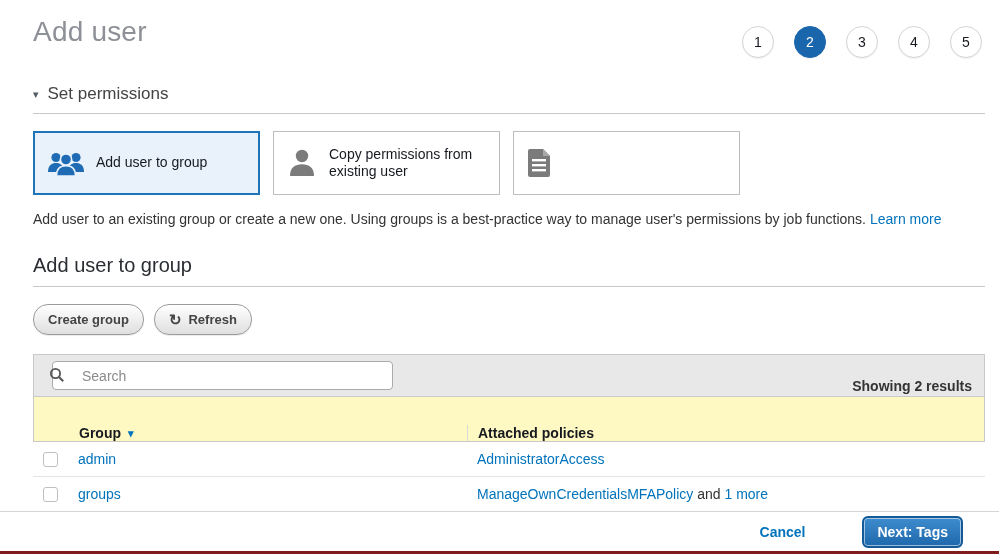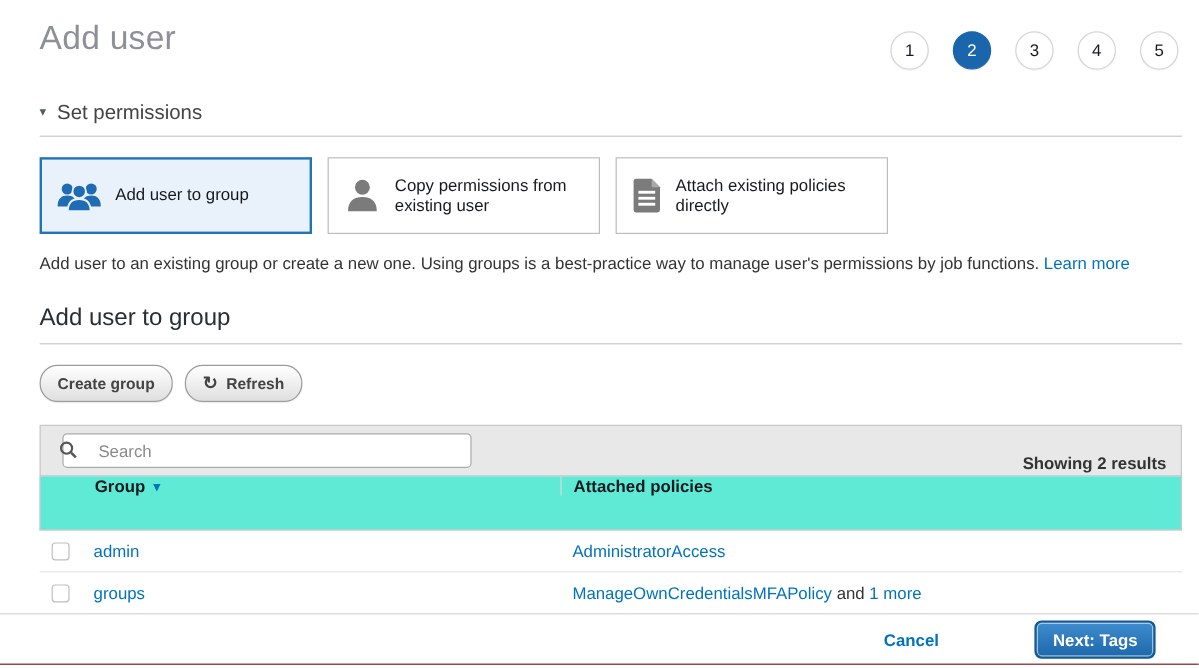--- a/index.html
+++ b/index.html
@@ -63,46 +63,46 @@
   .search-box input {
     width:100%; height:29px; border:1px solid #aaa; border-radius:4px; background:#fff;
     padding:0 8px 0 29px; font-size:14px; color:#333; outline:none;
     font-family:"Liberation Sans", sans-serif;
   }
   .search-box input::placeholder { color:#8a8a8a; }
   .search-ic { position:absolute; left:7px; top:6px; }
   .results { font-weight:700; font-size:14px; color:#333;margin-top:20px; }
 
   .tbl-header {
-    display:flex; align-items:flex-start; height:45px; background:#5eead4;
+    display:flex; align-items:flex-end; height:45px; background:#fef9c3;
     border-left:1px solid #c9c9c9; border-right:1px solid #c9c9c9; border-bottom:1px solid #c9c9c9;
     font-weight:700; font-size:14px; color:#16191f;
   }
   .col-check { width:34px; display:flex; align-items:center; justify-content:center; }
   .tbl-header .col-check { border-right:1px solid #d9d9d9; }
   .col-group { width:400px; padding-left:11px; display:flex; align-items:center; gap:7px; }
   .col-policies { flex:1; padding-left:10px; display:flex; align-items:center; }
   .tbl-header .col-policies { border-left:1px solid #d9d9d9; margin-left:-1px; }
   .sort-tri { font-size:11px; color:#0073bb; }
 
   .row { display:flex; align-items:center; height:35px; border-bottom:1px solid #e4e4e4; font-size:14px; }
   .checkbox {
     width:15px; height:15px; border:1px solid #bfbfbf; border-radius:3px; background:#fff; cursor:pointer;
   }
 
   
   .footer {
     position:absolute; left:0; right:0; bottom:3px; height:43px; background:#fff;
-    border-top:1px solid #d5d5d5; border-bottom:1px solid #7f1d1d;
-    display:flex; align-items:center; justify-content:flex-end; padding-right:36px;gap:35px;
+    border-top:1px solid #d5d5d5; border-bottom:3px solid #7f1d1d;
+    display:flex; align-items:center; justify-content:flex-end; padding-right:36px;
   }
   .cancel { font-weight:700; font-size:14px; margin-right:28px; }
   .btn.prev { padding:7px 16px; font-size:14px; }
   .btn-primary {
-    margin-left:17px;
+    margin-left:29px;
     background:linear-gradient(#3e8ccd,#1e68ac); color:#fff; font-weight:700; font-size:14px;
     border:2px solid #135a96; border-radius:6px; padding:6px 13px; cursor:pointer;
     box-shadow:inset 0 0 0 1px rgba(255,255,255,.55);
     font-family:"Liberation Sans", sans-serif;
   }
 </style>
 </head>
 <body>
 
 <div class="content">
@@ -155,21 +155,20 @@
     <div class="card">
       <span class="ic">
         <svg width="26" height="30" viewBox="0 0 26 30">
           <path d="M2 3 Q2 1 4 1 L17 1 L24 8 L24 27 Q24 29 22 29 L4 29 Q2 29 2 27 Z" fill="#7b7b7b"></path>
           <path d="M17 1 L24 8 L17 8 Z" fill="#a9a9a9"></path>
           <rect x="6" y="11" width="14" height="2.4" fill="#fff"></rect>
           <rect x="6" y="16" width="14" height="2.4" fill="#fff"></rect>
           <rect x="6" y="21" width="14" height="2.4" fill="#fff"></rect>
         </svg>
       </span>
-      <span>Attach existing policies directly</span>
     </div>
   </div>
 
   <p class="desc"><span>Add user to an existing group or create a new one. Using groups is a best-practice way to manage user's permissions by job functions. </span><a class="link">Learn more</a></p>
 
   <h2 class="h2">Add user to group</h2>
   <hr class="rule">
 
   <div class="actions">
     <button class="btn">Create group</button>

